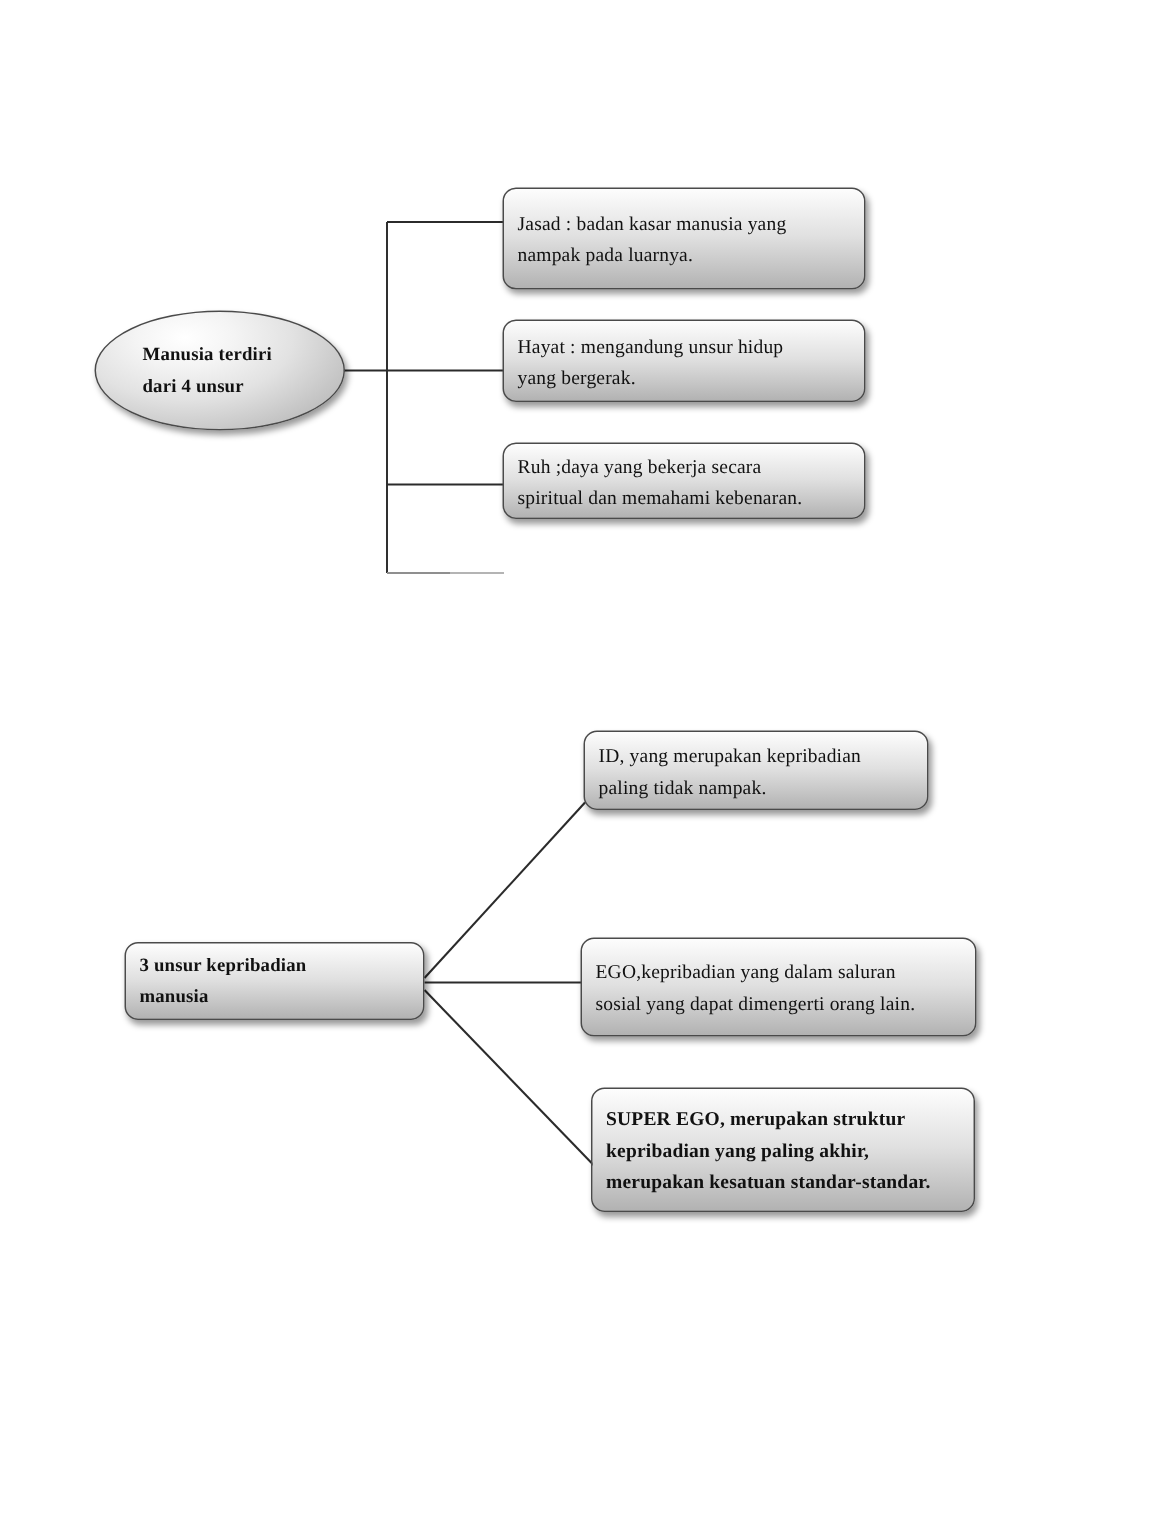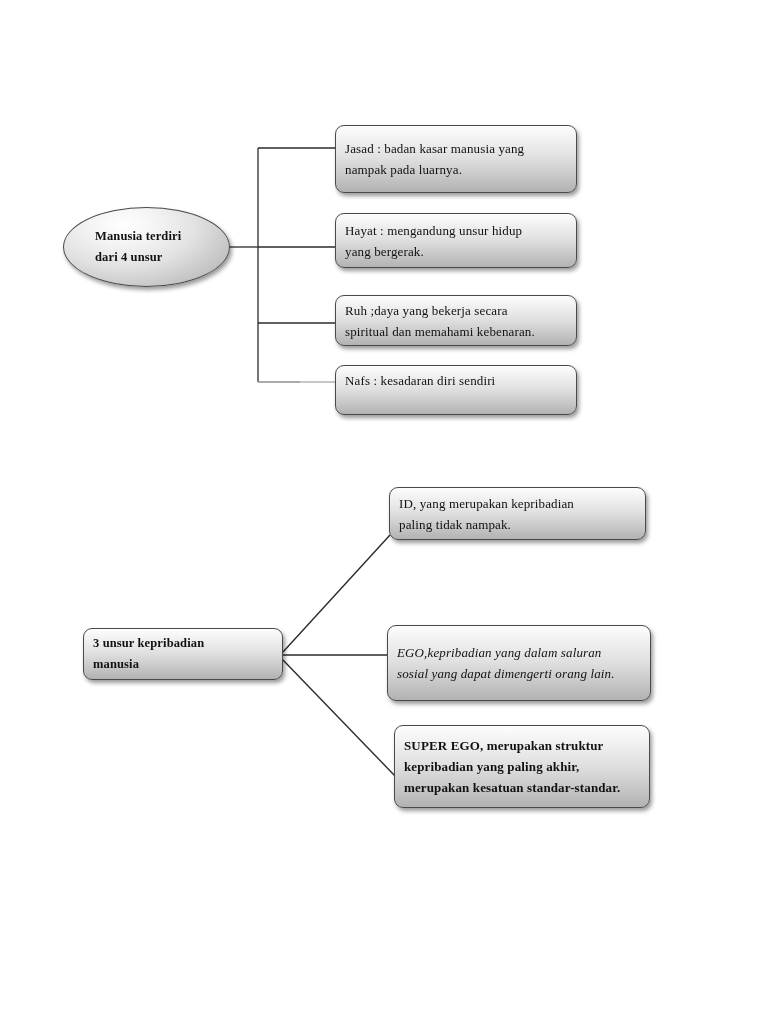--- a/index.html
+++ b/index.html
@@ -123,35 +123,32 @@
   <div class="node rounded" style="left:335px; top:295px; width:242px; height:51px;">
     <span class="node-text">Ruh ;daya yang bekerja secara
 spiritual dan memahami kebenaran.</span>
   </div>
 
   <div class="node rounded" style="left:335px; top:213px; width:242px; height:55px;">
     <span class="node-text">Hayat : mengandung unsur hidup
 yang bergerak.</span>
   </div>
 
-  <div class="node rounded" style="left:335px; top:365px; width:242px; height:50px;">
-    <span class="node-text" style="padding-bottom:20px;">Nafs : kesadaran diri sendiri</span>
-  </div>
 
   <div class="node rounded" style="left:83px; top:628px; width:200px; height:52px;">
     <span class="node-text bold">3 unsur kepribadian
 manusia</span>
   </div>
 
-  <div class="node rounded" style="left:389px; top:487px; width:257px; height:53px;">
+  <div class="node rounded" style="left:389px; top:487px; width:230px; height:53px;">
     <span class="node-text">ID, yang merupakan kepribadian
 paling tidak nampak.</span>
   </div>
 
-  <div class="node rounded" style="left:387px; top:625px; width:264px; height:76px;font-style:italic;">
+  <div class="node rounded" style="left:387px; top:625px; width:264px; height:66px;">
     <span class="node-text">EGO,kepribadian yang dalam saluran
 sosial yang dapat dimengerti orang lain.</span>
   </div>
 
   <div class="node rounded" style="left:394px; top:725px; width:256px; height:83px;font-weight:bold;">
     <span class="node-text">SUPER EGO, merupakan struktur
 kepribadian yang paling akhir,
 merupakan kesatuan standar-standar.</span>
   </div>
 

